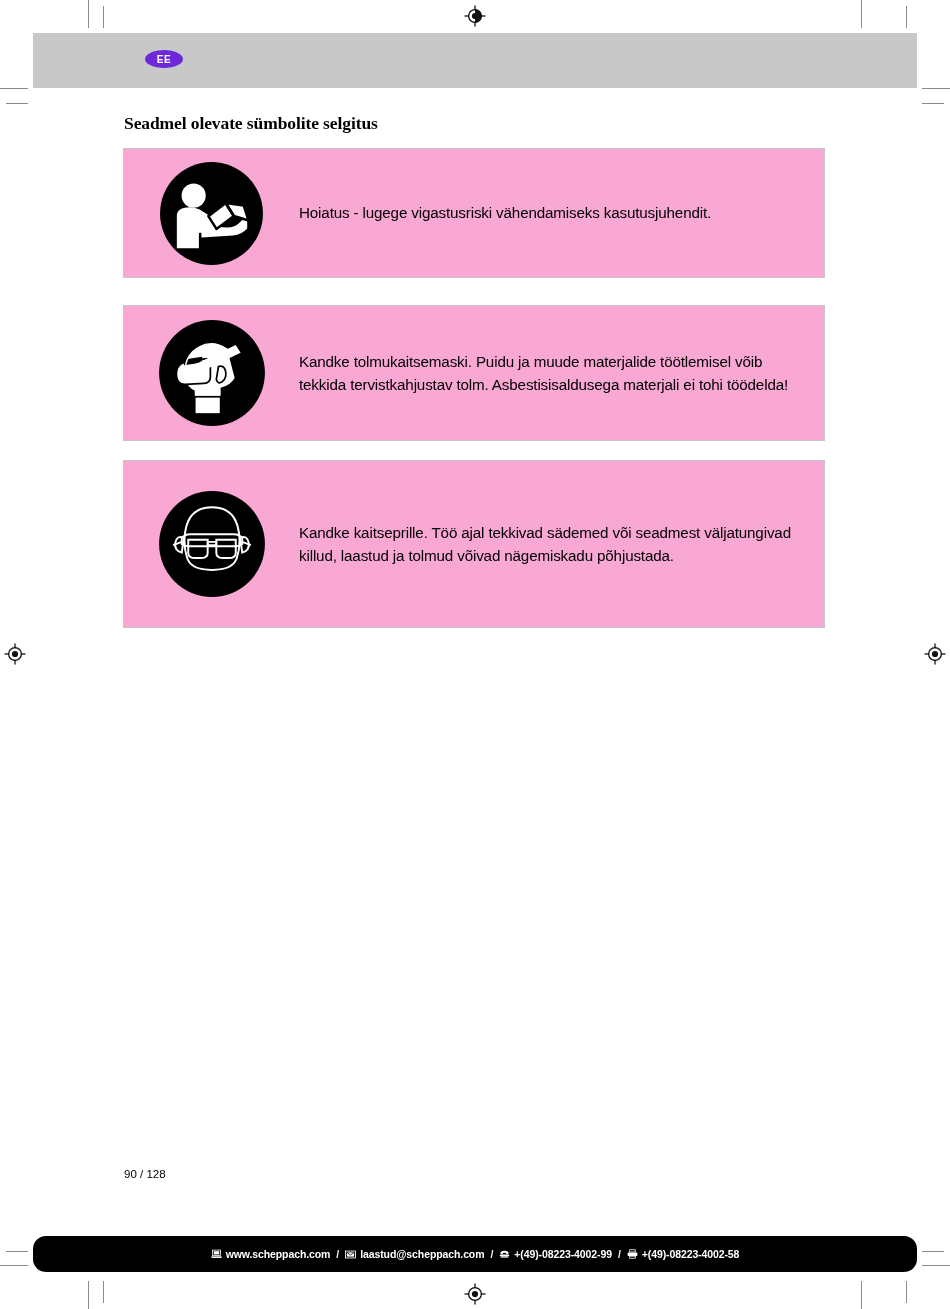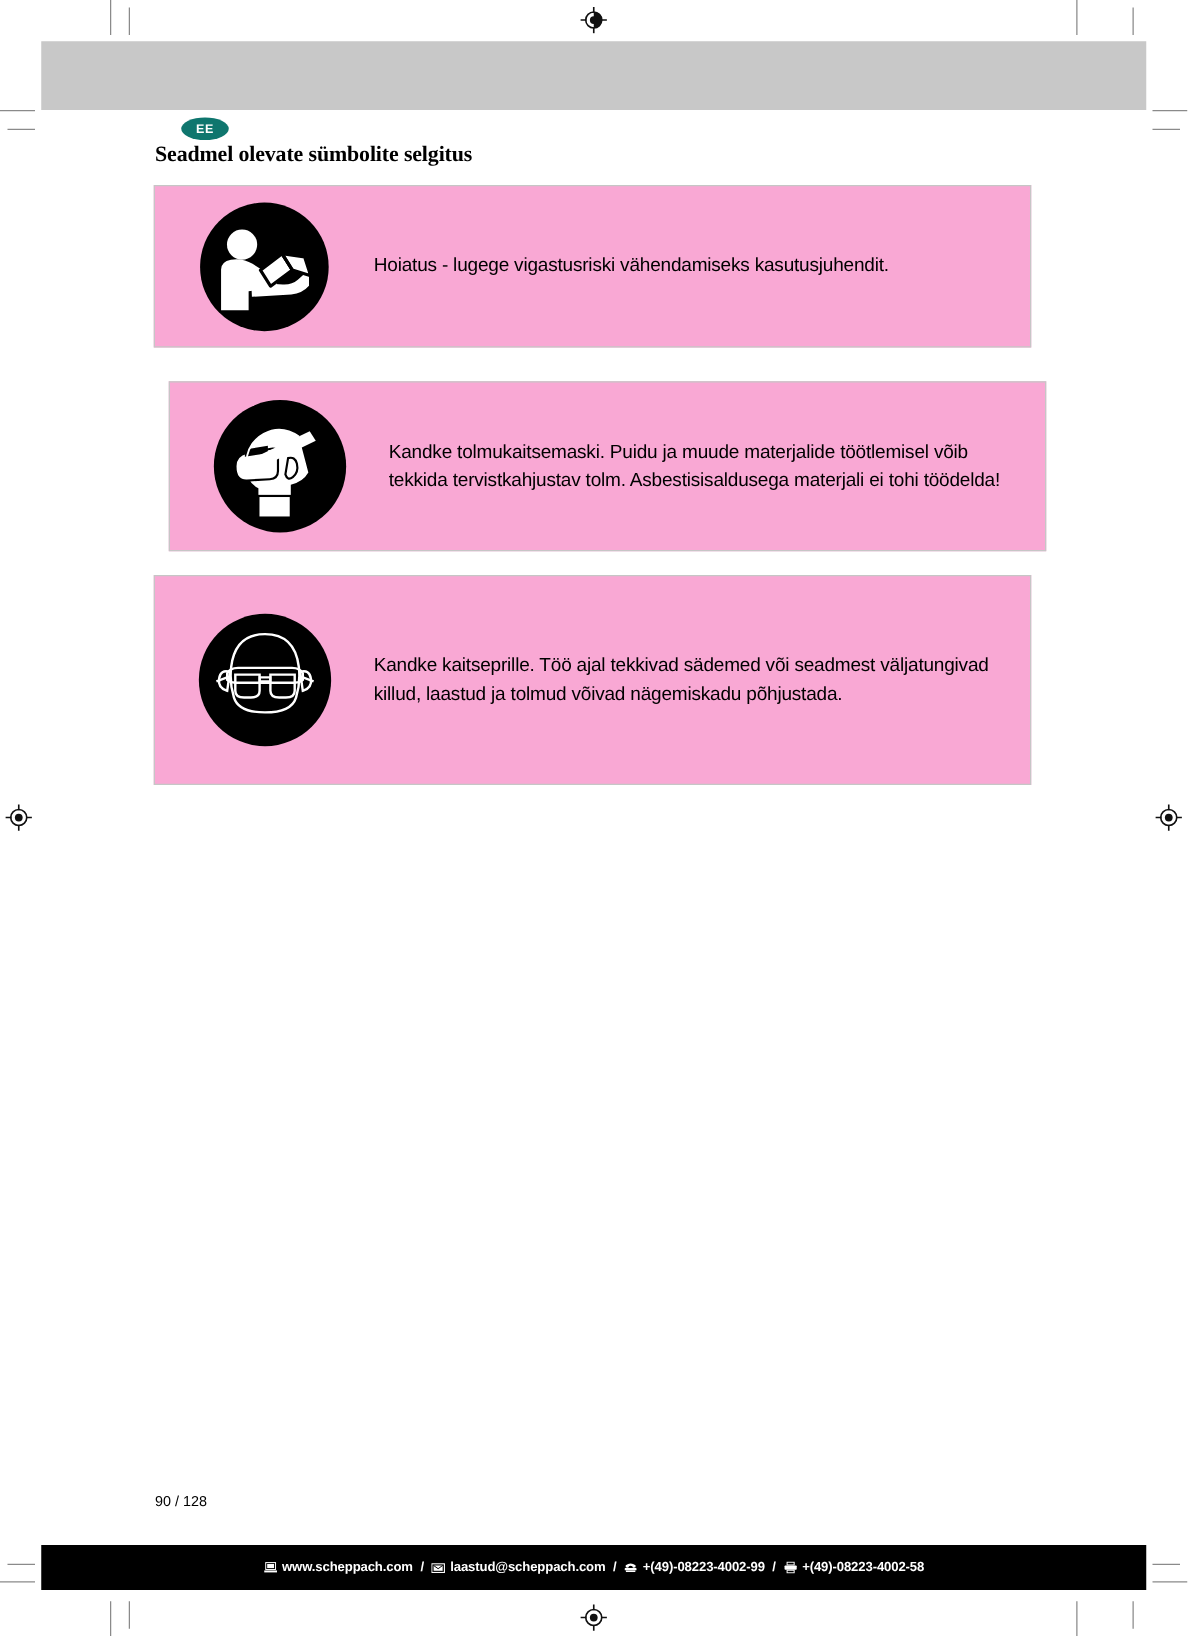--- a/index.html
+++ b/index.html
@@ -48,30 +48,29 @@
     width: 884px;
     height: 55px;
     background: #c8c8c8;
   }
   .lang-badge {
     position: absolute;
     left: 112px;
     top: 17px;
     width: 38px;
     height: 18px;
-    background: #0f766e;
+    background: #6d28d9;
     border-radius: 50%;
     color: #ffffff;
     font-size: 10px;
     font-weight: bold;
     letter-spacing: 0.5px;
     display: flex;
     align-items: center;
     justify-content: center;
-    margin-top: 44px;
   }
 
   
   .page-title {
     position: absolute;
     left: 91px;
     top: 68px;
     font-size: 17.5px;
     font-weight: bold;
     letter-spacing: -0.1px;
@@ -83,21 +82,21 @@
     position: absolute;
     left: 90px;
     width: 702px;
     border: 1px solid #c6c6c6;
     background: #f9a8d4;
     box-sizing: border-box;
     display: flex;
     align-items: center;
   }
   #sym-box-0 { top: 115px; height: 130px; }
-  #sym-box-1 { top: 272px; height: 136px; margin-left: 12px; }
+  #sym-box-1 { top: 272px; height: 136px; }
   #sym-box-2 { top: 427px; height: 168px; }
 
   .sym-icon {
     width: 175px;
     flex: 0 0 175px;
     display: flex;
     align-items: center;
     justify-content: center;
   }
   .sym-icon svg { display: block; }
@@ -107,36 +106,37 @@
     font-size: 15.2px;
     line-height: 23.5px;
     padding-right: 18px;
     letter-spacing: -0.15px;
   }
 
   
   .page-number {
     position: absolute;
     left: 91px;
-    top: 1163px;
+    top: 1135px;
     font-size: 11.5px;
   }
 
   
   .footer-bar {
     position: absolute;
     left: 0;
     top: 1203px;
     width: 884px;
     height: 36px;
     background: #000000;
     color: #ffffff;
     display: flex;
     align-items: center;
     justify-content: center;
+    border-radius: 13px;
   }
   .footer-inner {
     display: flex;
     align-items: center;
     font-size: 10.5px;
     font-weight: bold;
     letter-spacing: -0.1px;
     white-space: nowrap;
   }
   .footer-inner .fi { margin: 0 4px 0 0; display: inline-flex; align-items: center; }

